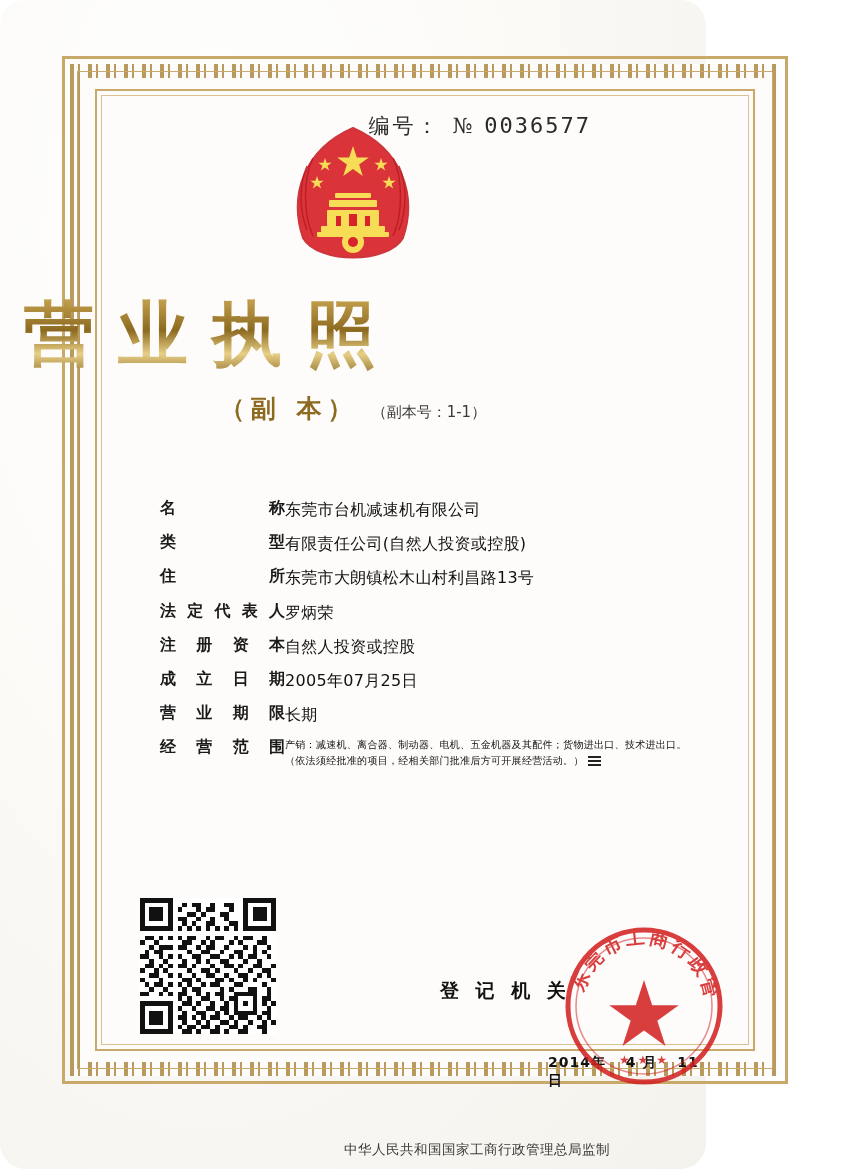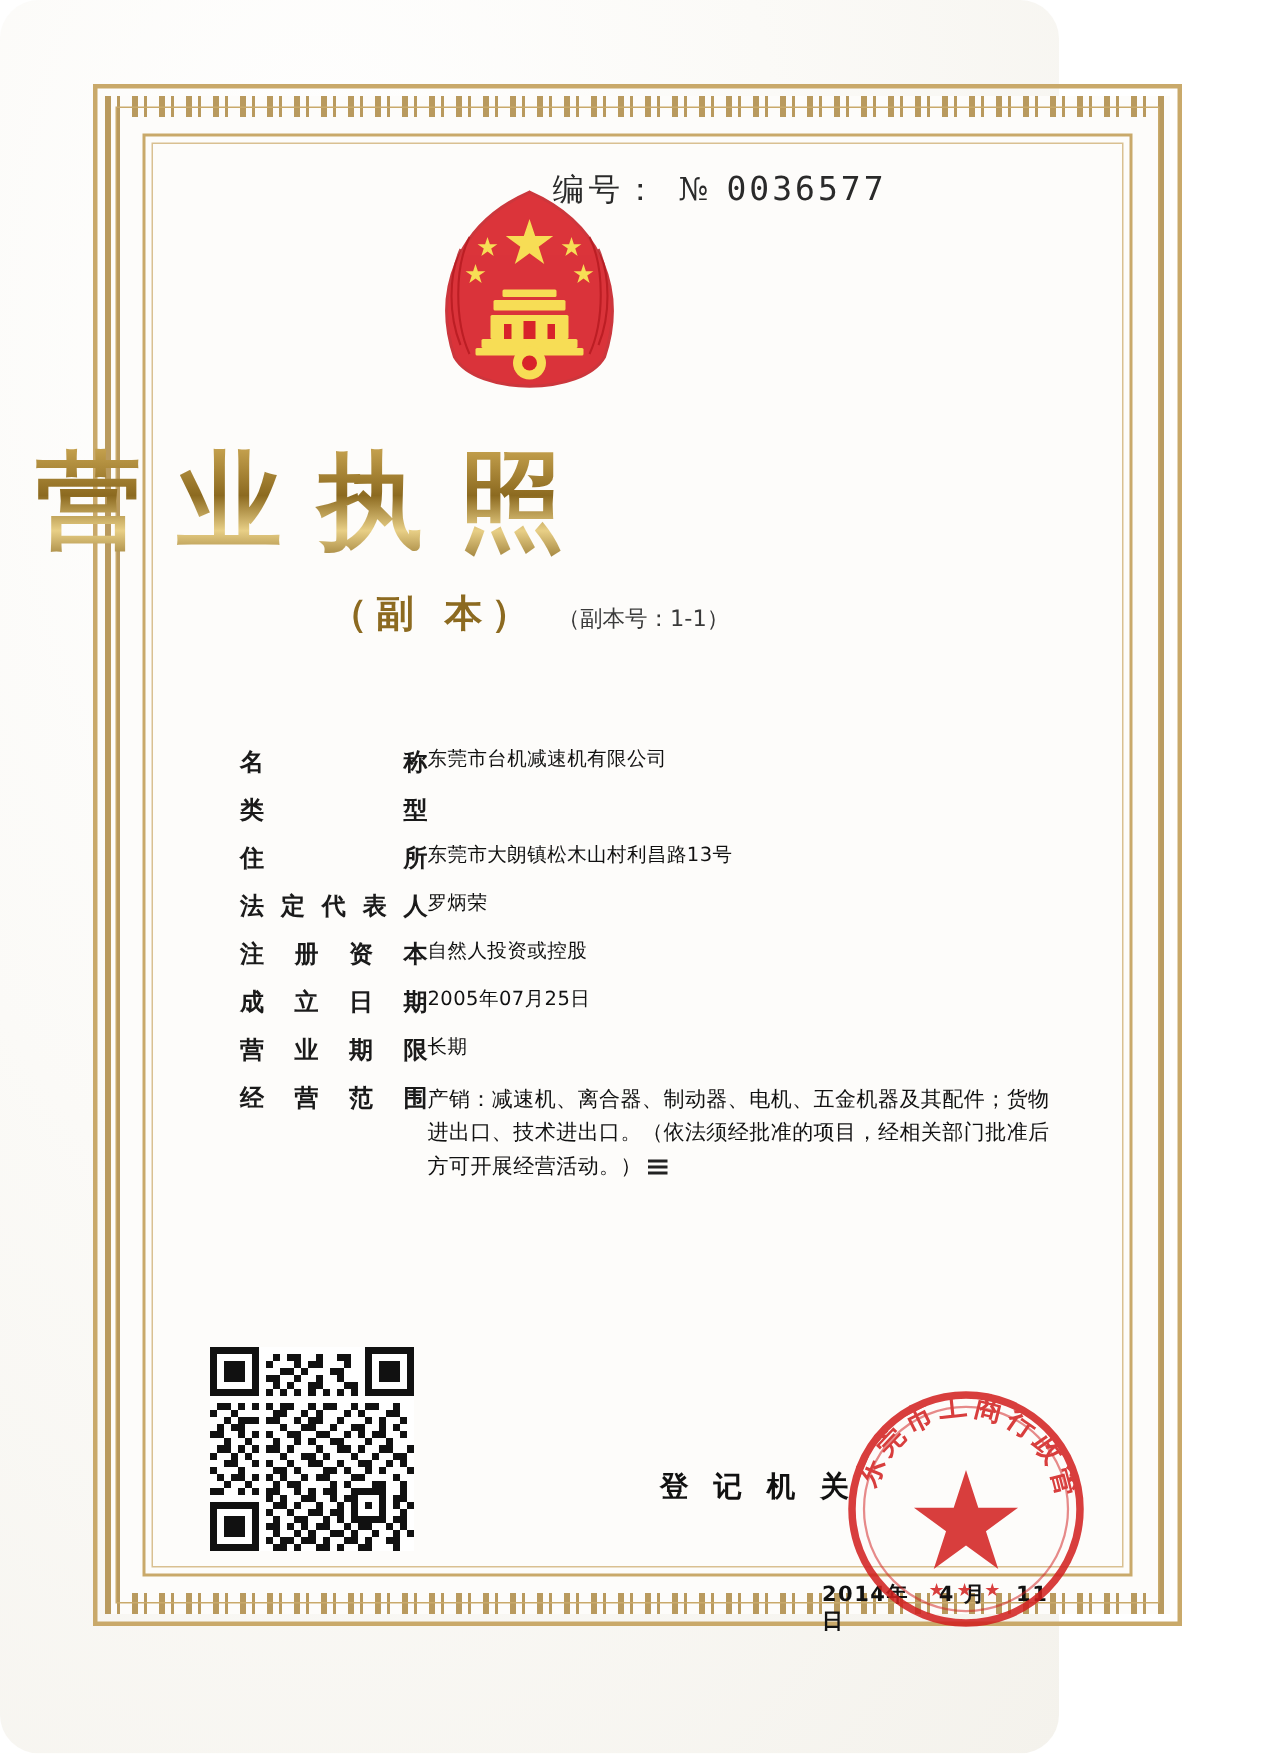--- a/index.html
+++ b/index.html
@@ -170,26 +170,26 @@
     flex: 0 0 125px;
     font-size: 16px;
     color: #1a1a1a;
     font-weight: bold;
     letter-spacing: 0;
     display: flex;
     justify-content: space-between;
   }
   .fkey span { display: inline-block; }
   .fval {
-    font-size: 13px;
+    font-size: 16px;
     color: #111;
     line-height: 1.45;
     letter-spacing: 0.3px;
   }
-  .fval.small { font-size: 14px; line-height: 1.6; max-width: 420px; }
+  .fval.small { font-size: 10px; line-height: 1.6; max-width: 420px; }
   .endmark {
     display: inline-block;
     width: 13px; height: 10px;
     margin-left: 4px;
     background:
       linear-gradient(#222,#222) 0 0/100% 2px no-repeat,
       linear-gradient(#222,#222) 0 4px/100% 2px no-repeat,
       linear-gradient(#222,#222) 0 8px/100% 2px no-repeat;
     vertical-align: middle;
   }
@@ -326,20 +326,21 @@
           <span>称</span>
         </div>
       <div class="fval">东莞市台机减速机有限公司</div>
     </div>
 
     <div class="frow">
       <div class="fkey">
           <span>类</span>
           <span>型</span>
         </div>
+      <div class="fval">有限责任公司(自然人投资或控股)</div>
     </div>
 
     <div class="frow">
       <div class="fkey">
           <span>住</span>
           <span>所</span>
         </div>
       <div class="fval">东莞市大朗镇松木山村利昌路13号</div>
     </div>
 
@@ -664,14 +665,15 @@
       <text font-family="'DejaVu Sans', sans-serif" font-size="19" font-weight="bold" fill="#d21f1f" letter-spacing="3">
         <textPath href="#sealTextPath" startOffset="7%">东莞市工商行政管理局</textPath>
       </text>
 
       <polygon points="84,58 92.2,83.2 118.7,83.2 97.3,98.8 105.5,124 84,108.4 62.5,124 70.7,98.8 49.3,83.2 75.8,83.2" fill="#d21f1f"></polygon>
 
       <text x="84" y="142" text-anchor="middle" font-family="'DejaVu Sans', sans-serif" font-size="12" fill="#d21f1f" letter-spacing="2">★ ★ ★</text>
     </svg>
   </div>
 
+  <div class="footer-right">中华人民共和国国家工商行政管理总局监制</div>
 
 </div>
 
 </body></html>

